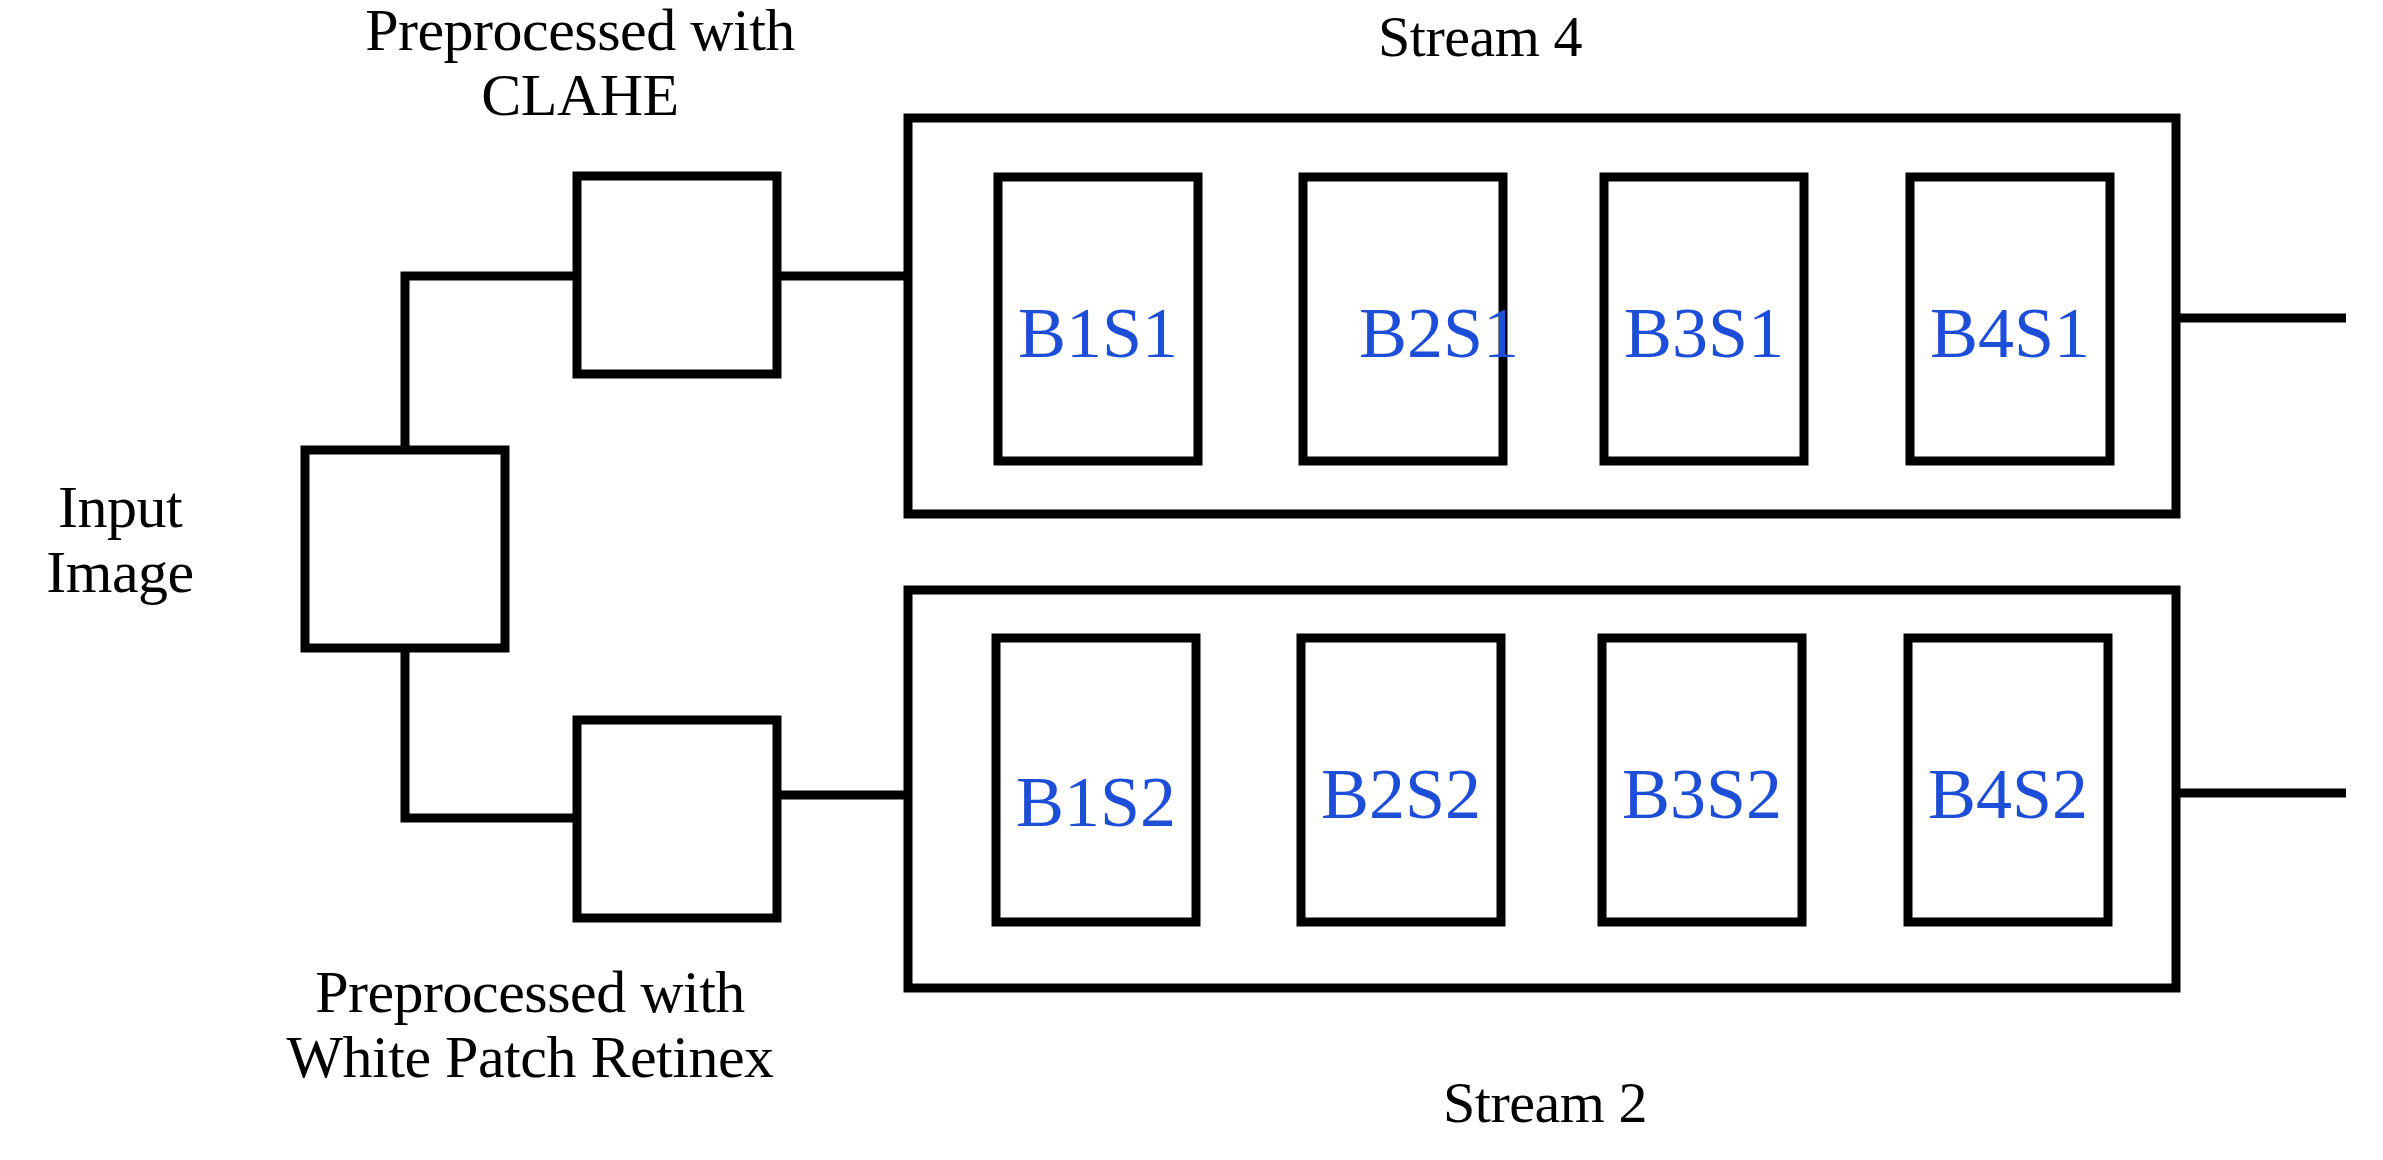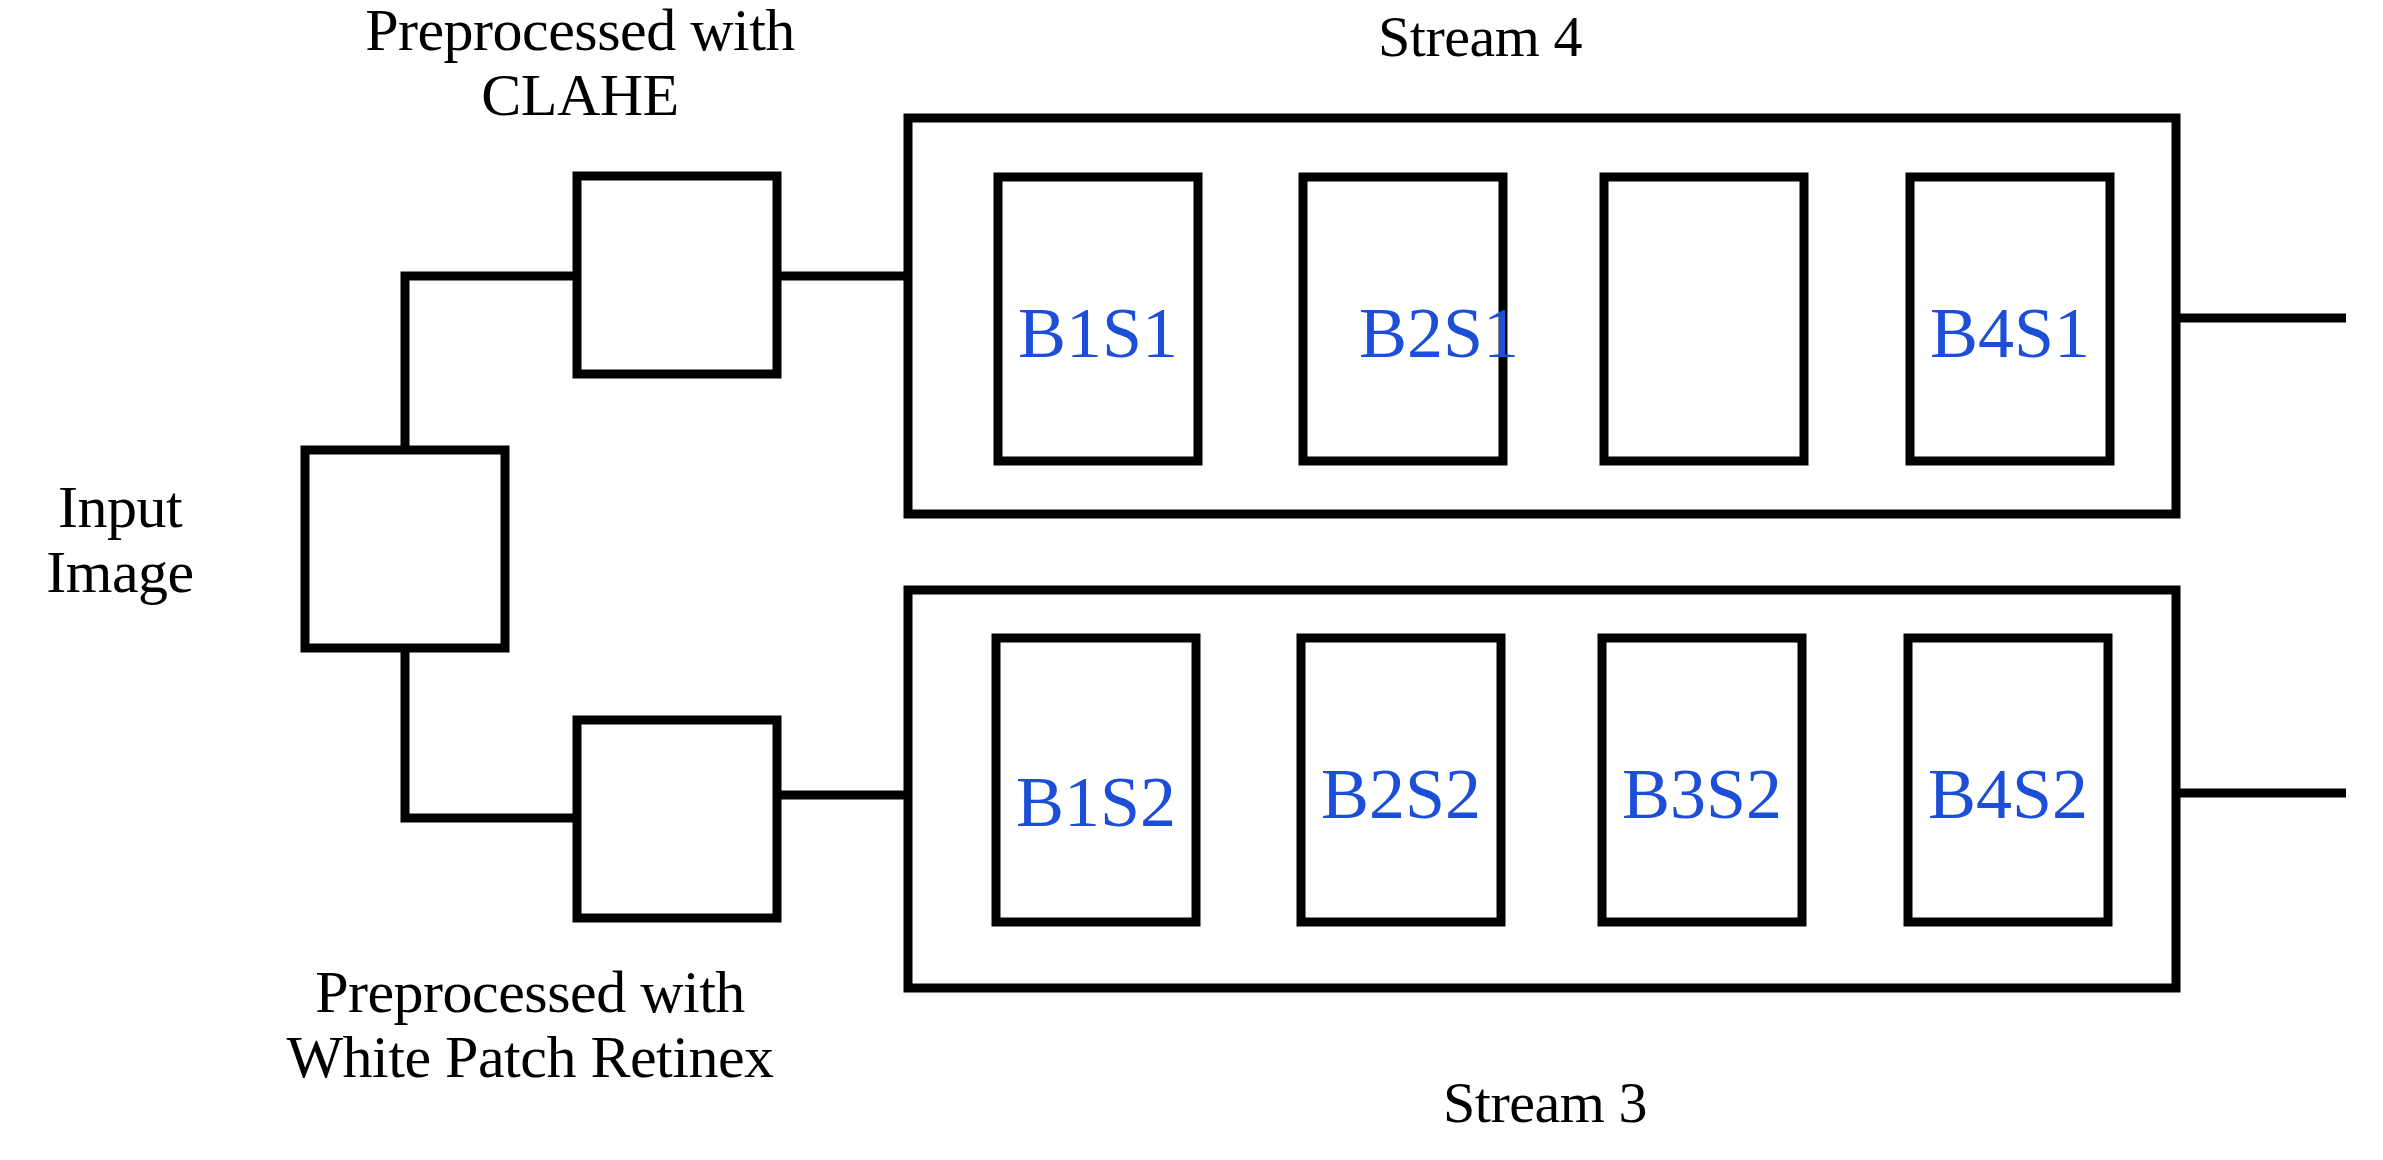--- a/index.html
+++ b/index.html
@@ -122,24 +122,25 @@
 CLAHE</div>
 
   <div class="txt caption" id="caption-retinex">Preprocessed with
 White Patch Retinex</div>
 
   <div class="txt caption" id="label-input-image">Input
 Image</div>
 
   <div class="txt stream-label" id="label-stream-1">Stream 4</div>
 
-  <div class="txt stream-label" id="label-stream-2">Stream 3</div>
+  <div class="txt stream-label" id="label-stream-2">Stream 2</div>
 
   <div class="block-text" style="left:993px; top:292px;">B1S1</div>
   <div class="block-text" style="left:1298px; top:292px;padding-left:36px;">B2S1</div>
+  <div class="block-text" style="left:1599px; top:292px;">B3S1</div>
   <div class="block-text" style="left:1905px; top:292px;">B4S1</div>
 
   <div class="block-text" style="left:991px; top:753px;margin-top:8px;">B1S2</div>
   <div class="block-text" style="left:1296px; top:753px;text-align:center;">B2S2</div>
   <div class="block-text" style="left:1597px; top:753px;">B3S2</div>
   <div class="block-text" style="left:1903px; top:753px;">B4S2</div>
 
 </div>
 
 </body></html>

